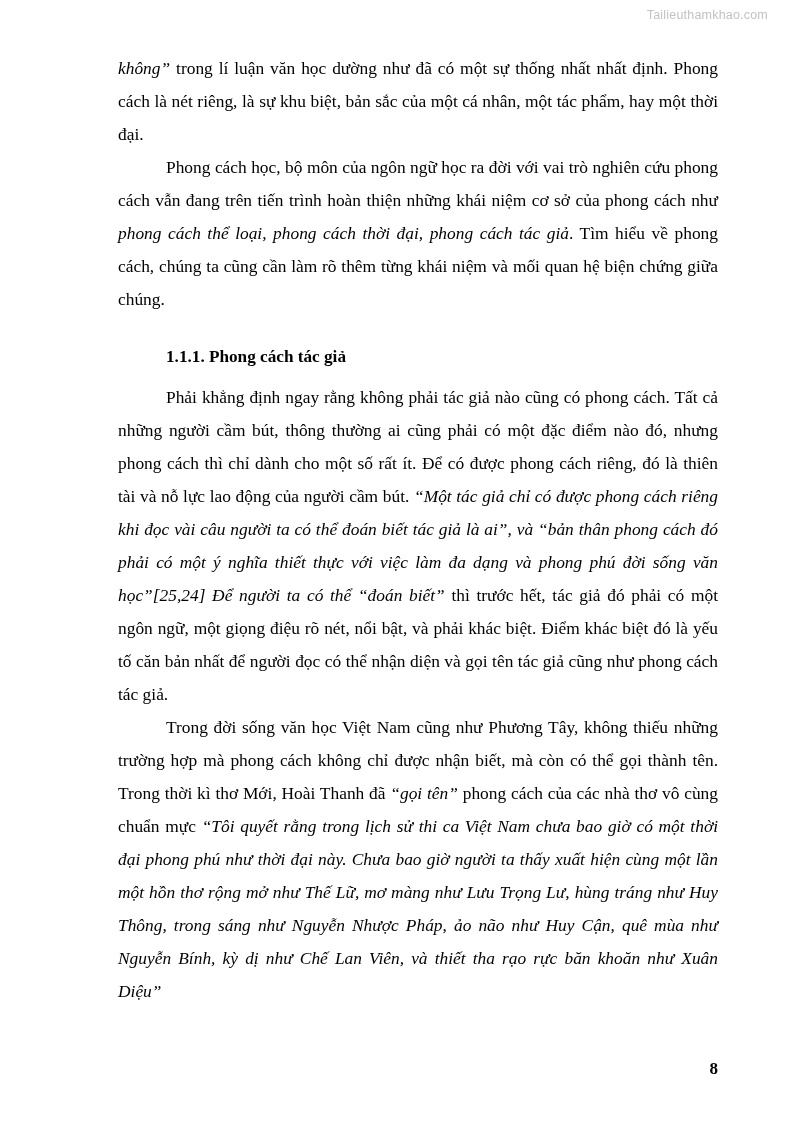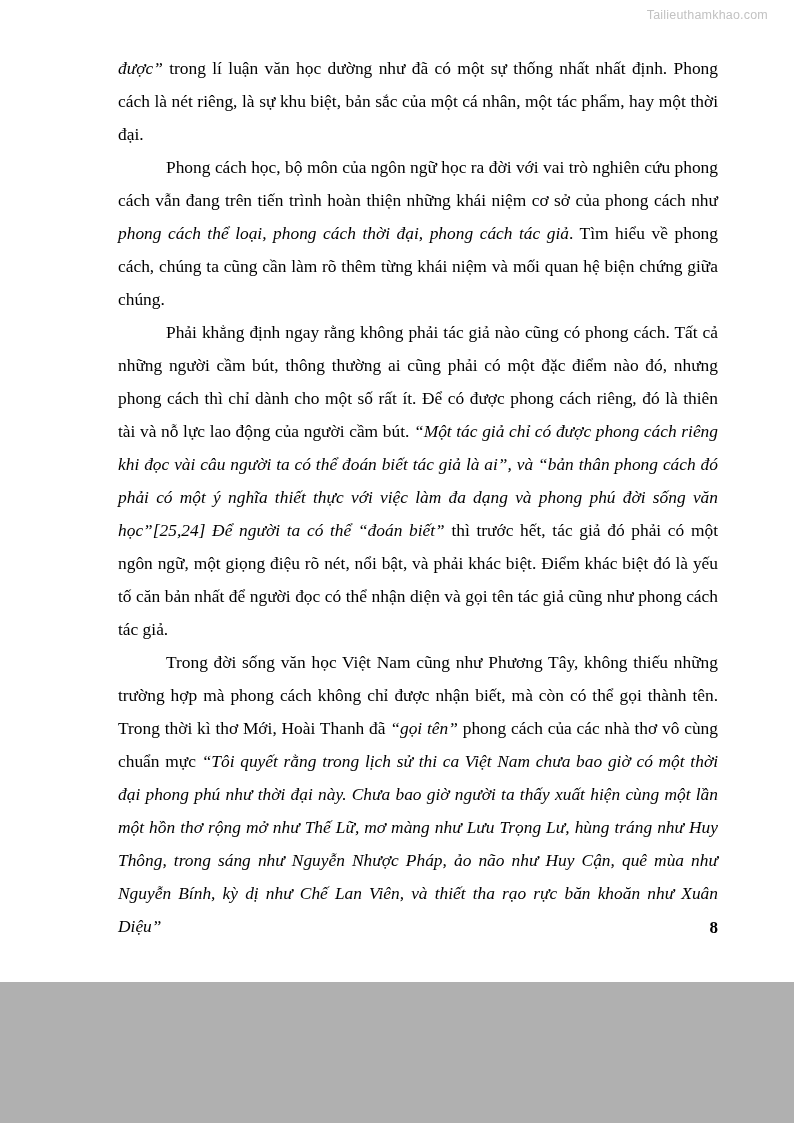--- a/index.html
+++ b/index.html
@@ -5,21 +5,21 @@
   html, body {
     margin: 0;
     padding: 0;
   }
   body {
     background: #b0b0b0;
     font-family: "Liberation Serif", serif;
   }
   .page {
     width: 794px;
-    height: 982px;
+    height: 1123px;
     background: #ffffff;
     position: relative;
     box-sizing: border-box;
     overflow: hidden;
     margin: 0 auto;
   }
   .watermark {
     position: absolute;
     top: 8px;
     right: 26px;
@@ -69,24 +69,25 @@
 </style>
 </head>
 <body>
 
 <div class="page">
 
   <div class="watermark">Tailieuthamkhao.com</div>
 
   <div class="content">
 
-    <p class="para-block"><span class="it">được”</span><span> trong lí luận văn học dường như đã có một sự thống nhất nhất định. Phong cách là nét riêng, là sự khu biệt, bản sắc của một cá nhân, một tác phẩm, hay một thời đại.</span></p>
+    <p class="para-block"><span class="it">không”</span><span> trong lí luận văn học dường như đã có một sự thống nhất nhất định. Phong cách là nét riêng, là sự khu biệt, bản sắc của một cá nhân, một tác phẩm, hay một thời đại.</span></p>
 
     <p class="para-block indent"><span>Phong cách học, bộ môn của ngôn ngữ học ra đời với vai trò nghiên cứu phong cách vẫn đang trên tiến trình hoàn thiện những khái niệm cơ sở của phong cách như </span><span class="it">phong cách thể loại, phong cách thời đại, phong cách tác giả</span><span>. Tìm hiểu về phong cách, chúng ta cũng cần làm rõ thêm từng khái niệm và mối quan hệ biện chứng giữa chúng.</span></p>
 
+    <div class="heading">1.1.1. Phong cách tác giả</div>
 
     <p class="para-block indent"><span>Phải khẳng định ngay rằng  không phải tác giả nào cũng có phong cách. Tất cả những người cầm bút, thông thường ai cũng phải có một đặc điểm nào đó,  nhưng phong cách thì chỉ dành cho một số rất ít.  Để có được phong cách riêng, đó là thiên tài và nỗ lực lao động của người cầm bút.  </span><span class="it">“Một tác giả chỉ có được phong cách riêng khi đọc vài câu người ta có thể đoán biết tác giả là ai”</span><span class="it">, và </span><span class="it">“bản thân phong cách đó phải có một ý nghĩa thiết thực với việc làm đa dạng và phong phú đời sống văn học”</span><span class="it">[25,24] Để người ta có thể </span><span class="it">“đoán biết”</span><span> thì trước hết, tác giả đó phải có một ngôn ngữ, một giọng điệu rõ nét, nổi bật, và phải khác biệt. Điểm khác biệt đó là yếu tố căn bản nhất để người đọc có thể nhận diện và gọi tên tác giả cũng như phong cách tác giả.</span></p>
 
     <p class="para-block indent"><span>Trong đời sống văn học Việt Nam cũng như Phương Tây, không thiếu những trường hợp mà phong cách không chỉ được nhận biết, mà còn có thể gọi thành tên. Trong thời kì thơ Mới, Hoài Thanh đã </span><span class="it">“gọi tên”</span><span> phong cách của các nhà thơ vô cùng chuẩn mực </span><span class="it">“Tôi quyết rằng trong lịch sử thi ca Việt Nam chưa bao giờ có một thời đại phong phú như thời đại này. Chưa bao giờ người ta thấy xuất hiện cùng một lần một hồn thơ rộng mở như Thế Lữ, mơ màng như Lưu Trọng Lư, hùng tráng như Huy Thông, trong sáng như Nguyễn Nhược Pháp, ảo não như Huy Cận, quê mùa như Nguyễn Bính, kỳ dị như Chế Lan Viên, và thiết tha rạo rực băn khoăn như Xuân Diệu”</span></p>
 
 
   </div>
 
   <div class="pagenum">8</div>
 

